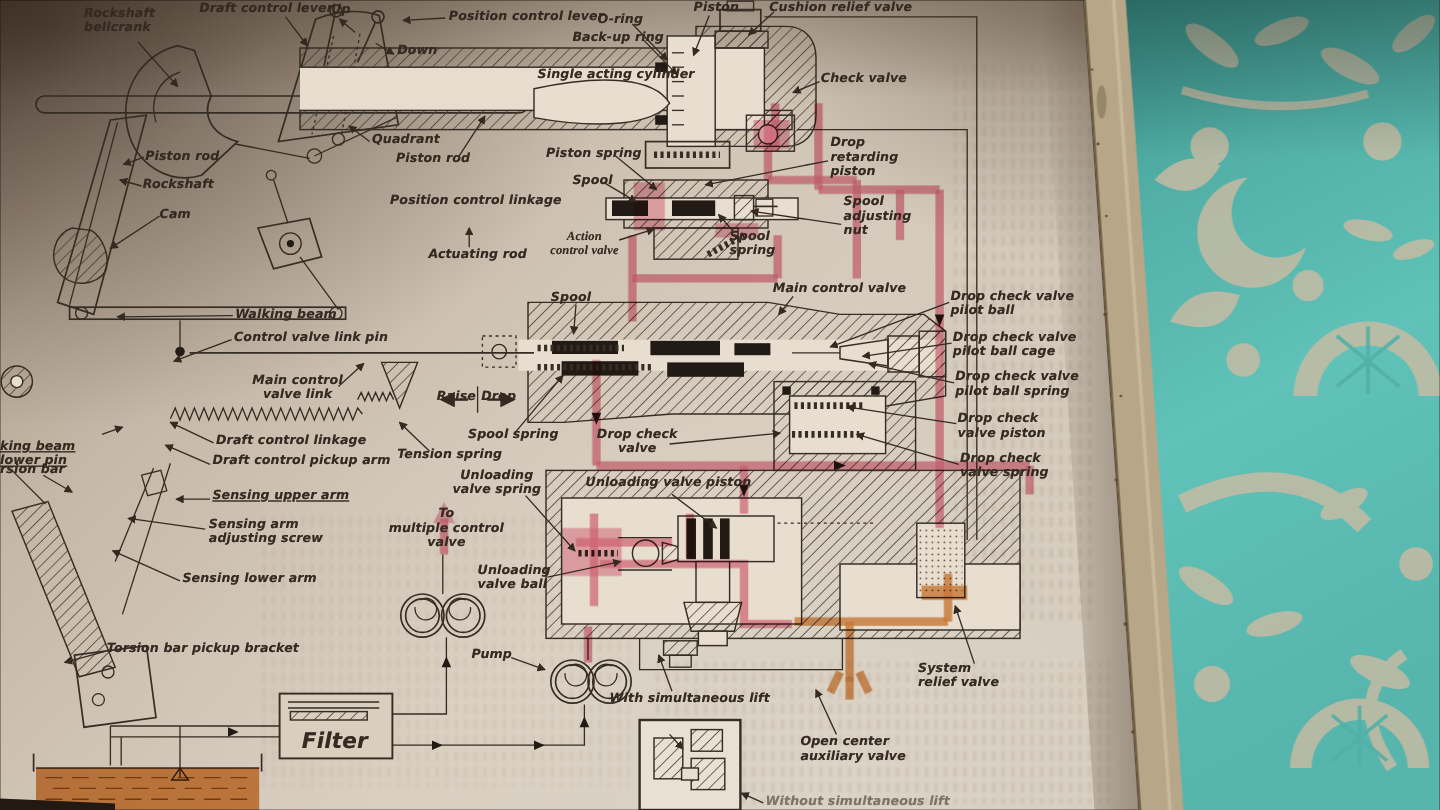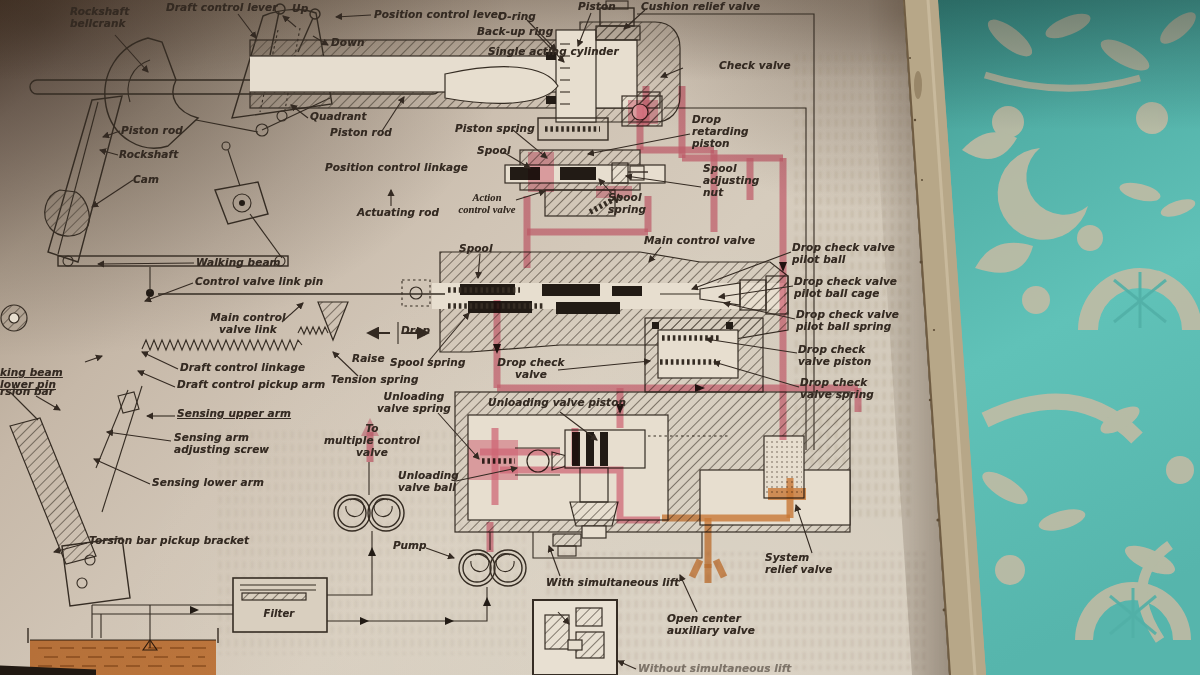--- a/index.html
+++ b/index.html
@@ -6,21 +6,21 @@
   .stage{position:relative;width:1200px;height:675px;overflow:hidden;
          font-family:"DejaVu Sans",sans-serif;background:#1a1512;}
   .stage svg{position:absolute;inset:0;display:block;}
   #label-layer{position:absolute;inset:0;pointer-events:none;}
   .lbl{position:absolute;font-family:"DejaVu Sans",sans-serif;
        font-style:italic;font-weight:bold;font-size:10.5px;line-height:1.13;
        color:var(--ink,#342a22);white-space:pre-line;letter-spacing:.1px;
        text-shadow:0 0 .5px rgba(52,42,34,.45);}
   .lbl.ctr{transform:translateX(-50%);text-align:center;}
   .lbl.dim{opacity:.55;}
-  .lbl.big{font-size:10px;}
+  .lbl.big{font-size:18px;}
   .ink{stroke:#352c23;fill:none;stroke-width:1.4;}
   .ink2{stroke:#352c23;fill:none;stroke-width:1.1;}
   .hfill{fill:url(#h);stroke:#352c23;stroke-width:1.2;}
   .wfill{fill:#e7decf;stroke:#352c23;stroke-width:1.2;}
   .blk{fill:#221b15;stroke:none;}
   .coil{stroke:#352c23;fill:none;stroke-width:5.5;stroke-dasharray:2.6 2.8;}
   .dashl{stroke-dasharray:2.5 3;}
   .ldr{stroke:#342a22;stroke-width:1.1;fill:none;marker-end:url(#ah);}
   .ldr2{stroke:#342a22;stroke-width:2;fill:none;marker-end:url(#ah);}
   .pk{stroke:var(--pink,#e4738f);stroke-width:7;fill:none;opacity:.72;}
@@ -457,29 +457,29 @@
     <rect x="938" y="0" width="262" height="130" fill="url(#fabshade)"></rect>
   </g>
 </svg>
 
 <div class="darkstrip"></div>
 
 <div id="label-layer">
       <div class="lbl" style="left: 70px; top: 6px;">Rockshaft
 bellcrank</div>
       <div class="lbl" style="left: 166px; top: 2px;">Draft control lever</div>
-      <div class="lbl" style="left: 276px; top: 3px; padding-left: 16px;">Up</div>
+      <div class="lbl" style="left: 276px; top: 3px;">Up</div>
       <div class="lbl" style="left: 331px; top: 37px;">Down</div>
       <div class="lbl" style="left: 374px; top: 9px;">Position control lever</div>
       <div class="lbl" style="left: 498px; top: 11px;">O-ring</div>
       <div class="lbl" style="left: 477px; top: 26px;">Back-up ring</div>
       <div class="lbl" style="left: 578px; top: 1px;">Piston</div>
       <div class="lbl" style="left: 641px; top: 1px;">Cushion relief valve</div>
-      <div class="lbl" style="left: 448px; top: 46px; margin-left: 40px;">Single acting cylinder</div>
-      <div class="lbl" style="left: 684px; top: 60px; margin-left: 35px;">Check valve</div>
+      <div class="lbl" style="left: 448px; top: 57px;">Single acting cylinder</div>
+      <div class="lbl" style="left: 684px; top: 60px;">Check valve</div>
       <div class="lbl" style="left: 310px; top: 111px;">Quadrant</div>
       <div class="lbl" style="left: 330px; top: 127px;">Piston rod</div>
       <div class="lbl" style="left: 121px; top: 125px;">Piston rod</div>
       <div class="lbl" style="left: 119px; top: 149px;">Rockshaft</div>
       <div class="lbl" style="left: 133px; top: 174px;">Cam</div>
       <div class="lbl" style="left: 455px; top: 123px;">Piston spring</div>
       <div class="lbl" style="left: 477px; top: 145px;">Spool</div>
       <div class="lbl" style="left: 325px; top: 162px;">Position control linkage</div>
       <div class="lbl" style="left: 357px; top: 207px;">Actuating rod</div>
       <div class="lbl ctr" style="left: 487px; top: 192px; font-family: Liberation Serif, serif;">Action
@@ -512,35 +512,35 @@
       <div class="lbl" style="left: 177px; top: 379px;">Draft control pickup arm</div>
       <div class="lbl" style="left: 331px; top: 374px; text-align: right;">Tension spring</div>
       <div class="lbl" style="left: 177px; top: 408px; text-decoration: underline;">Sensing upper arm</div>
       <div class="lbl" style="left: 174px; top: 432px;">Sensing arm
 adjusting screw</div>
       <div class="lbl" style="left: 152px; top: 477px;">Sensing lower arm</div>
       <div class="lbl" style="left: 89px; top: 535px;">Torsion bar pickup bracket</div>
       <div class="lbl" style="left: 0px; top: 367px; text-decoration: underline;">king beam
 lower pin</div>
       <div class="lbl" style="left: 0px; top: 386px;">rsion bar</div>
-      <div class="lbl" style="left: 352px; top: 325px; margin-top: 28px;">Raise</div>
+      <div class="lbl" style="left: 364px; top: 325px;">Raise</div>
       <div class="lbl" style="left: 401px; top: 325px;">Drop</div>
       <div class="lbl" style="left: 390px; top: 357px;">Spool spring</div>
       <div class="lbl ctr" style="left: 531px; top: 357px;">Drop check
 valve</div>
       <div class="lbl ctr" style="left: 414px; top: 391px;">Unloading
 valve spring</div>
       <div class="lbl" style="left: 488px; top: 397px;">Unloading valve piston</div>
       <div class="lbl ctr" style="left: 372px; top: 423px;">To
 multiple control
 valve</div>
       <div class="lbl" style="left: 398px; top: 470px;">Unloading
 valve ball</div>
       <div class="lbl" style="left: 393px; top: 540px;">Pump</div>
-      <div class="lbl" style="left: 546px; top: 577px;">With simultaneous lift</div>
+      <div class="lbl" style="left: 508px; top: 577px;">With simultaneous lift</div>
       <div class="lbl ctr big" style="left: 279px; top: 608px;">Filter</div>
       <div class="lbl" style="left: 765px; top: 552px;">System
 relief valve</div>
       <div class="lbl" style="left: 667px; top: 613px;">Open center
 auxiliary valve</div>
       <div class="lbl dim" style="left: 638px; top: 663px;">Without simultaneous lift</div>
     </div>
 
 </div>
 

